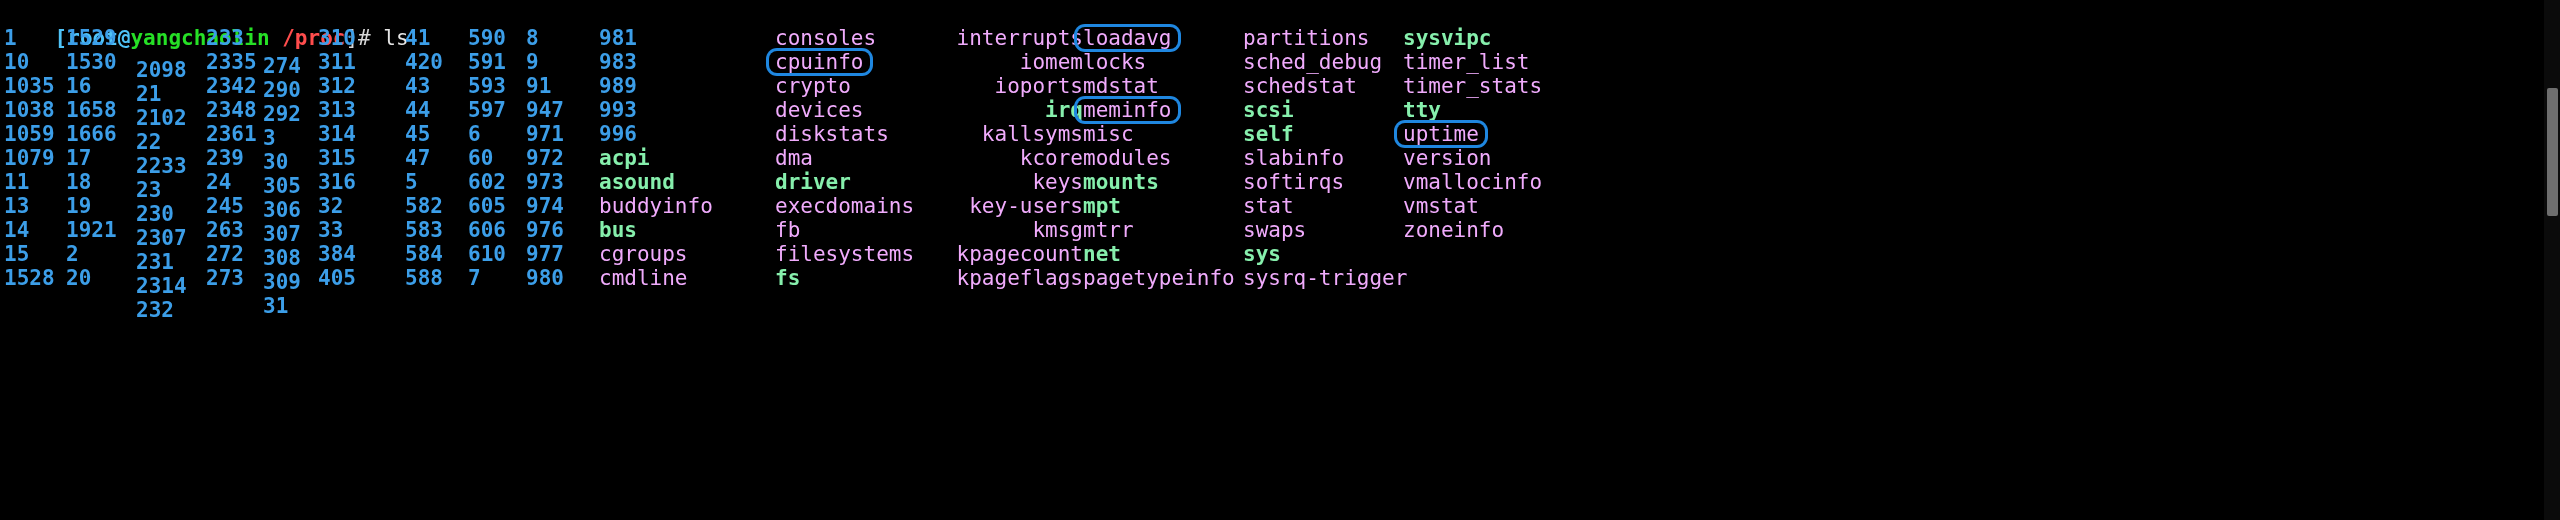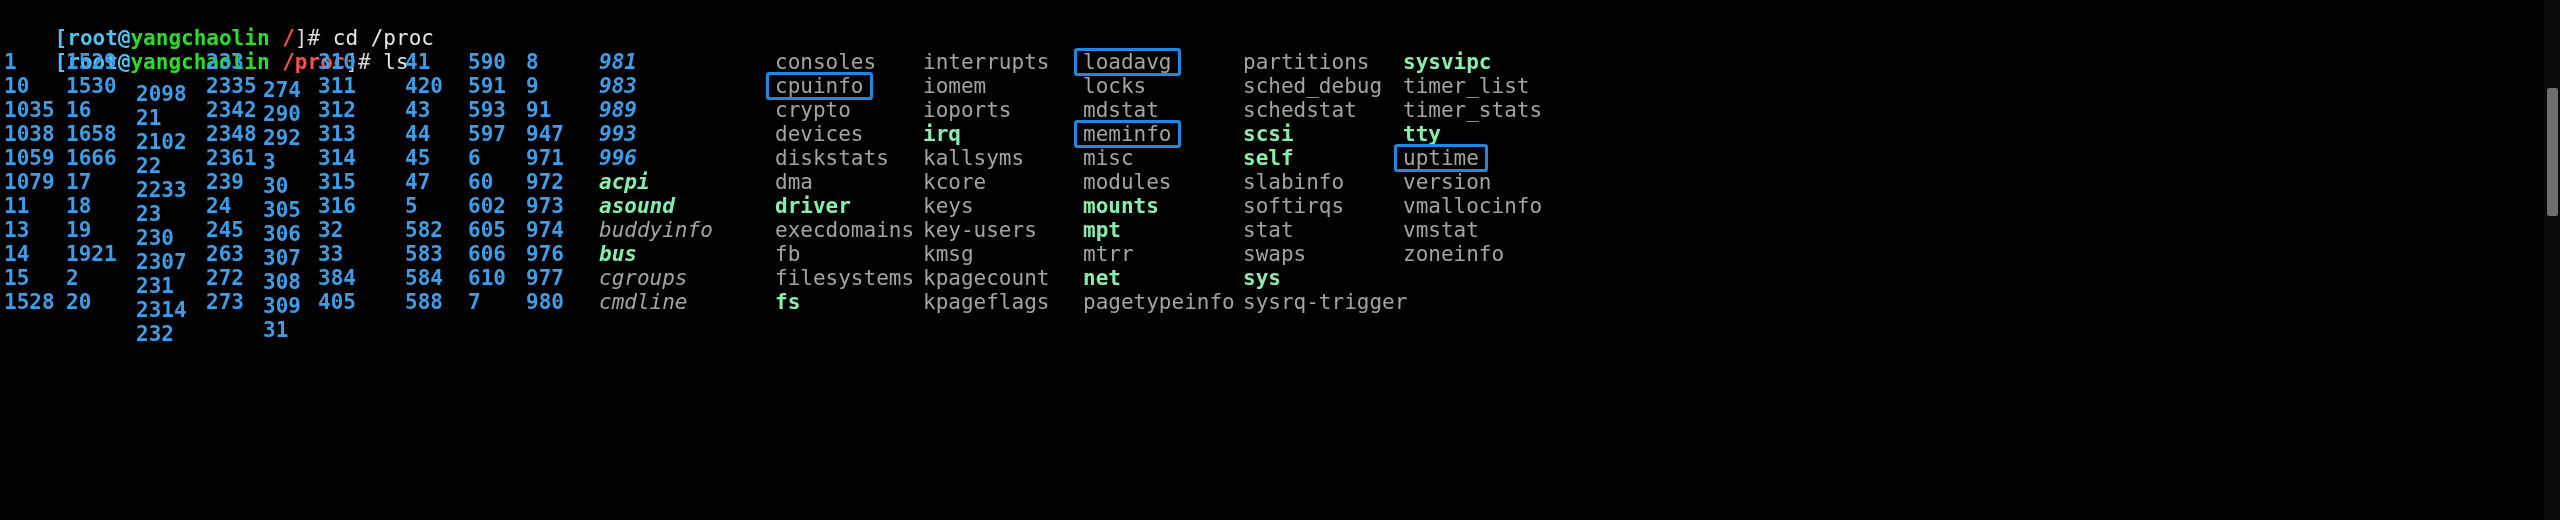--- a/index.html
+++ b/index.html
@@ -53,33 +53,33 @@
   
   .w1 { width: 62px; }
   .w2 { width: 70px; }
   .w3 { width: 70px; margin-top: 32px; }
   .w4 { width: 57px; }
   .w5 { width: 55px; margin-top: 28px; }
   .w6 { width: 57px; }
   .w7 { width: 63px; margin-left: 30px; }
   .w8 { width: 58px; }
   .w9 { width: 73px; }
-  .w10 { width: 176px; font-style: italic; }
+  .w10 { width: 176px; }
   .w11 { width: 148px; }
-  .w12 { width: 160px; }
+  .w12 { width: 160px; text-align: right; }
   .w13 { width: 160px; }
   .w14 { width: 160px; text-decoration: underline; }
 
   .t-pid  { color: #3c9ee8; font-weight: bold; }
-  .t-file { color: #a3a3a3; font-weight: normal; }
+  .t-file { color: #f0abfc; font-weight: normal; }
   .t-dir  { color: #86efac; font-weight: bold; }
 
   .hl {
     box-shadow: 0 0 0 3px #1f87e0;
-    border-radius: 1px;
+    border-radius: 8px;
     padding: 1px 6px;
     margin: -1px -6px;
     display: inline-block;
     line-height: 20px;
   }
 
   #scrollbar-track {
     position: absolute;
     top: 0;
     right: 0;
@@ -102,23 +102,20 @@
     font-size: 21px;
     white-space: pre;
     overflow: hidden;
   }
 </style>
 </head>
 <body>
 
 <div id="terminal">
 
-  <div class="line prompt-line">
-    <span class="c-bracket">[</span><span class="c-user">root</span><span class="c-user">@</span><span class="c-host">yangchaolin</span><span class="c-bracket"> </span><span class="c-path">/</span><span class="c-hash">]# </span><span class="c-cmd">cd /proc</span>
-  </div>
 
   <div class="line prompt-line">
     <span class="c-bracket">[</span><span class="c-user">root</span><span class="c-user">@</span><span class="c-host">yangchaolin</span><span class="c-bracket"> </span><span class="c-path">/proc</span><span class="c-hash">]# </span><span class="c-cmd">ls</span>
   </div>
 
   <div id="ls-output">
       <div class="grid-line"><span class="cell w1"><span class="t-pid">1</span></span><span class="cell w2"><span class="t-pid">1529</span></span><span class="cell w3"><span class="t-pid">2098</span></span><span class="cell w4"><span class="t-pid">233</span></span><span class="cell w5"><span class="t-pid">274</span></span><span class="cell w6"><span class="t-pid">310</span></span><span class="cell w7"><span class="t-pid">41</span></span><span class="cell w8"><span class="t-pid">590</span></span><span class="cell w9"><span class="t-pid">8</span></span><span class="cell w10"><span class="t-pid">981</span></span><span class="cell w11"><span class="t-file">consoles</span></span><span class="cell w12"><span class="t-file">interrupts</span></span><span class="cell w13"><span class="t-file hl">loadavg</span></span><span class="cell w14"><span class="t-file">partitions</span></span><span class="cell w15"><span class="t-dir">sysvipc</span></span></div>
       <div class="grid-line"><span class="cell w1"><span class="t-pid">10</span></span><span class="cell w2"><span class="t-pid">1530</span></span><span class="cell w3"><span class="t-pid">21</span></span><span class="cell w4"><span class="t-pid">2335</span></span><span class="cell w5"><span class="t-pid">290</span></span><span class="cell w6"><span class="t-pid">311</span></span><span class="cell w7"><span class="t-pid">420</span></span><span class="cell w8"><span class="t-pid">591</span></span><span class="cell w9"><span class="t-pid">9</span></span><span class="cell w10"><span class="t-pid">983</span></span><span class="cell w11"><span class="t-file hl">cpuinfo</span></span><span class="cell w12"><span class="t-file">iomem</span></span><span class="cell w13"><span class="t-file">locks</span></span><span class="cell w14"><span class="t-file">sched_debug</span></span><span class="cell w15"><span class="t-file">timer_list</span></span></div>
       <div class="grid-line"><span class="cell w1"><span class="t-pid">1035</span></span><span class="cell w2"><span class="t-pid">16</span></span><span class="cell w3"><span class="t-pid">2102</span></span><span class="cell w4"><span class="t-pid">2342</span></span><span class="cell w5"><span class="t-pid">292</span></span><span class="cell w6"><span class="t-pid">312</span></span><span class="cell w7"><span class="t-pid">43</span></span><span class="cell w8"><span class="t-pid">593</span></span><span class="cell w9"><span class="t-pid">91</span></span><span class="cell w10"><span class="t-pid">989</span></span><span class="cell w11"><span class="t-file">crypto</span></span><span class="cell w12"><span class="t-file">ioports</span></span><span class="cell w13"><span class="t-file">mdstat</span></span><span class="cell w14"><span class="t-file">schedstat</span></span><span class="cell w15"><span class="t-file">timer_stats</span></span></div>
       <div class="grid-line"><span class="cell w1"><span class="t-pid">1038</span></span><span class="cell w2"><span class="t-pid">1658</span></span><span class="cell w3"><span class="t-pid">22</span></span><span class="cell w4"><span class="t-pid">2348</span></span><span class="cell w5"><span class="t-pid">3</span></span><span class="cell w6"><span class="t-pid">313</span></span><span class="cell w7"><span class="t-pid">44</span></span><span class="cell w8"><span class="t-pid">597</span></span><span class="cell w9"><span class="t-pid">947</span></span><span class="cell w10"><span class="t-pid">993</span></span><span class="cell w11"><span class="t-file">devices</span></span><span class="cell w12"><span class="t-dir">irq</span></span><span class="cell w13"><span class="t-file hl">meminfo</span></span><span class="cell w14"><span class="t-dir">scsi</span></span><span class="cell w15"><span class="t-dir">tty</span></span></div>

